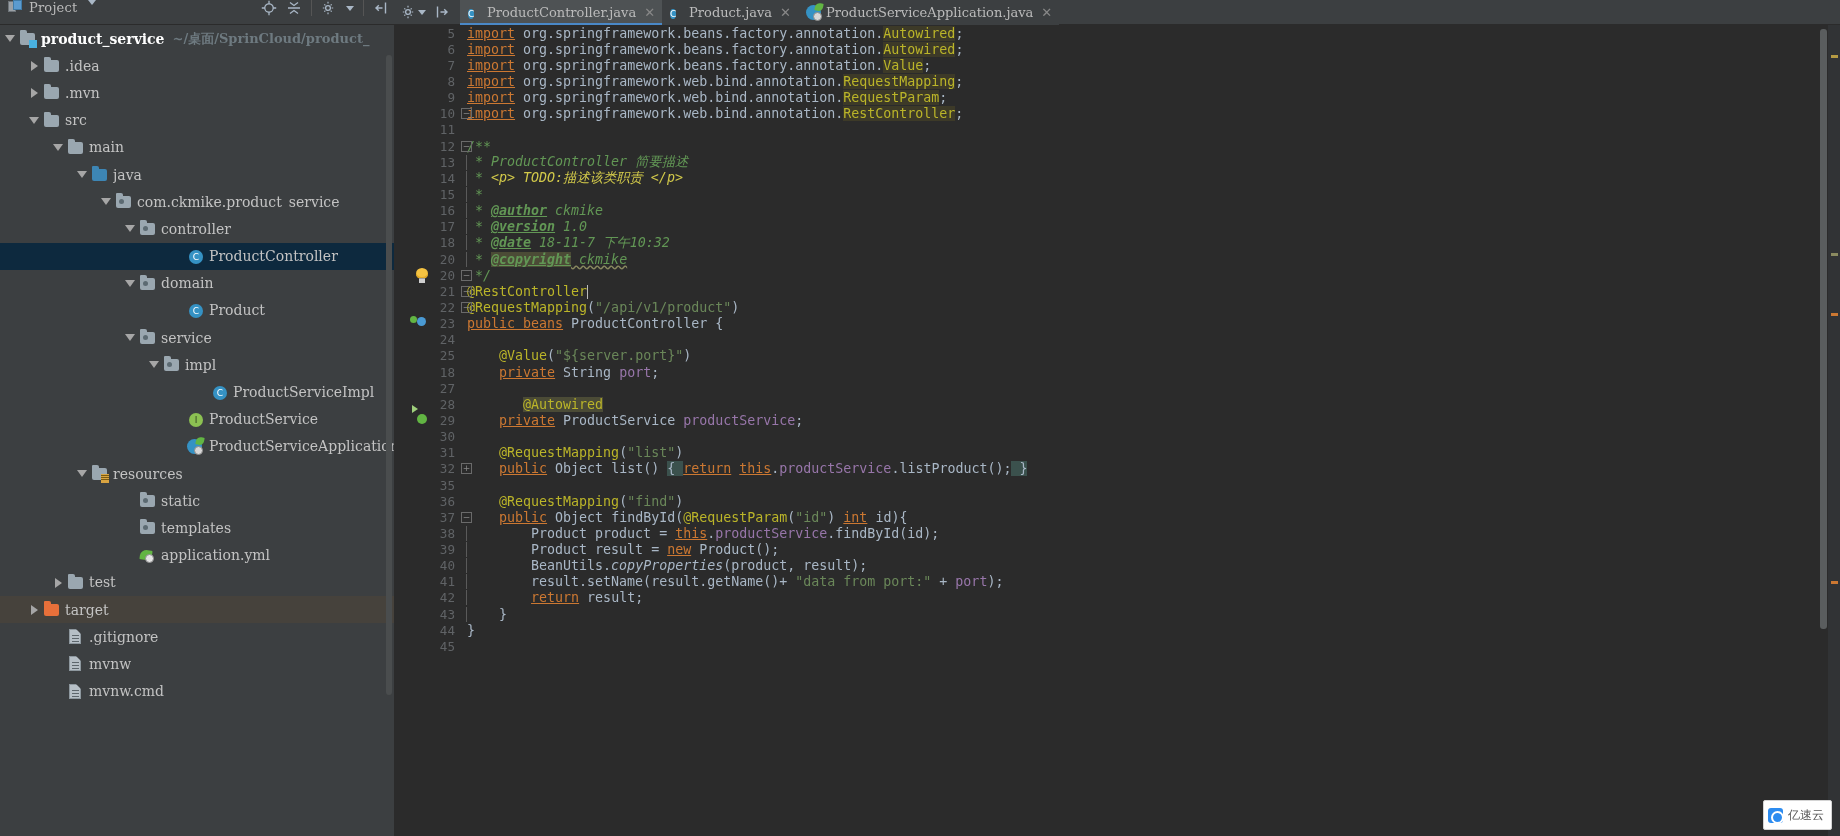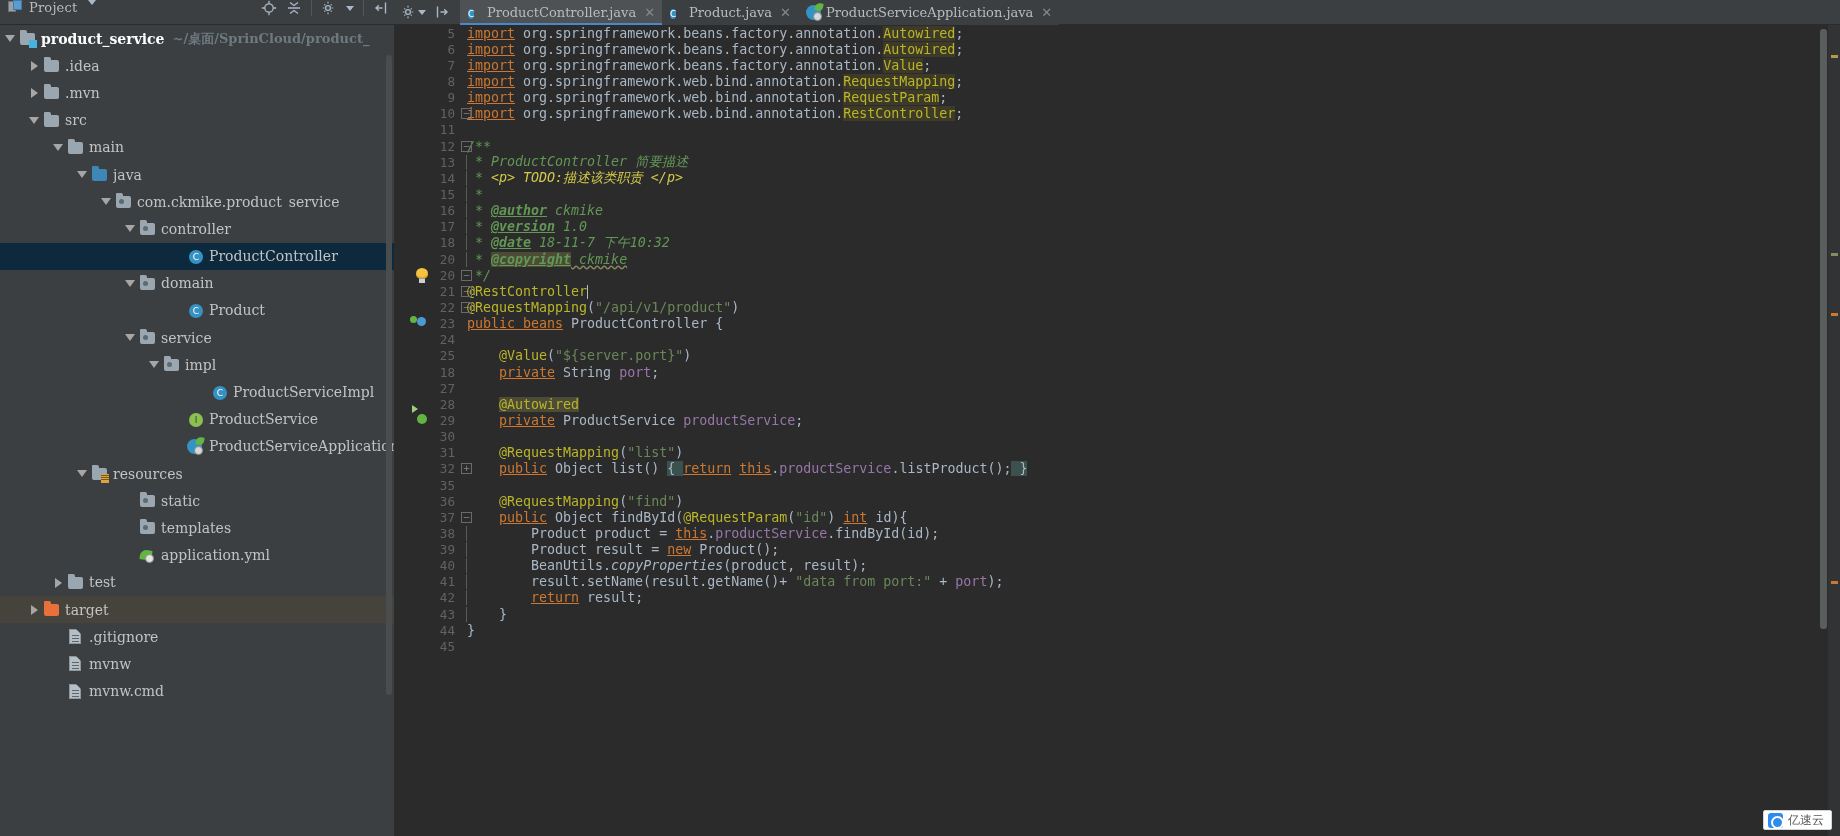--- a/index.html
+++ b/index.html
@@ -113,21 +113,21 @@
   .gmark { position:absolute; left:22px; top:0px; width:14px; height:16px; }
   .fold  { position:absolute; right:-10px; top:2px; width:11px;height:11px;
            border:1px solid #6a6a6a; color:#888; font-size:9px; line-height:9px; text-align:center;
            font-family:"DejaVu Sans",sans-serif; }
   .foldline { position:absolute; right:-5px; top:0; bottom:0; width:1px; background:#5a5a5a; }
   .txt { padding-left:5px; color:#a9b7c6; }
 
   
   .kw  { color:#cc7832;text-decoration:underline; }
   .ann { color:#bbb529; }
-  .annhl { color:#bbb529; background:#4b4b36; }
+  .annhl { color:#bbb529; background:#4b4b36;margin-left:24px; }
   .str { color:#6a8759; }
   .cmt { color:#629755; font-style:italic; }
   .cmtyellow { color:#d2c94a; font-style:italic; }
   .doctag { color:#629755; font-style:italic; font-weight:bold; text-decoration:underline; }
   .doctaghl { color:#629755; font-style:italic; font-weight:bold; text-decoration:underline;
               background:#4b4b36;}
   .clshl { color:#bbb529; background:#3d3a28; }
   .fieldp { color:#9876aa; }
   .white { color:#a9b7c6; }
   .braceHL { background:#3b514d; }
@@ -152,21 +152,21 @@
       background:#4a9ad4;}
   .beanIc .b2 { position:absolute; right:0; top:0; width:7px;height:7px;border-radius:50%;
       background:#62b543;}
   .arrIc { position:relative; width:13px; height:13px; }
   .arrIc .a1 { position:absolute; left:0; top:1px; width:10px;height:10px;border-radius:50%;
       background:#62b543;}
   .arrIc .a2 { position:absolute; right:-1px; bottom:0px; width:0;height:0;
       border-left:6px solid #9fcf7c; border-top:4px solid transparent; border-bottom:4px solid transparent;}
 
   
-  .wm { position:absolute; right:8px; bottom:6px; height:20px; background:#ffffff;
+  .wm { position:absolute; right:8px; bottom:6px; height:30px; background:#ffffff;
         border:1px solid #d4d4d4; display:flex; align-items:center; padding:0 7px 0 4px; gap:5px;
         border-radius:2px; }
   .wm .wmlogo { width:15px;height:15px;border-radius:3px;background:#2d8cf0; position:relative;}
   .wm .wmlogo::after{content:"";position:absolute;left:3px;top:3px;width:9px;height:9px;
       border:2px solid #fff;border-radius:50%;}
   .wm .wmtxt { font-family:"DejaVu Sans", sans-serif; font-size:12px; color:#555; }
 
   
   .vscroll { position:absolute; right:0; top:0; width:9px; background:transparent; }
   .vthumb  { position:absolute; right:1px; width:7px; background:#5a5d5e; border-radius:3px; }

